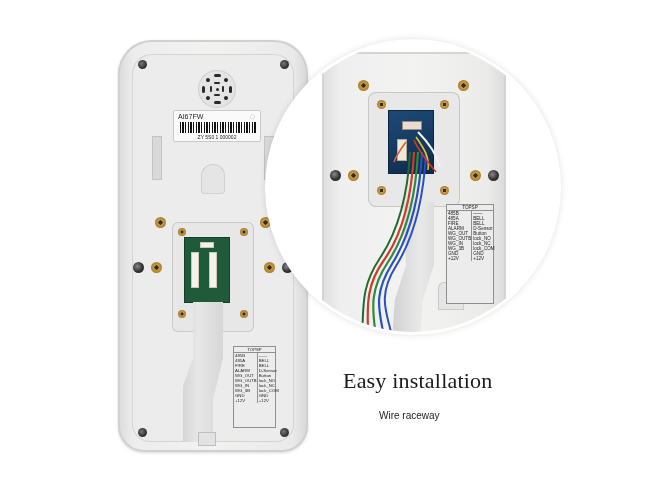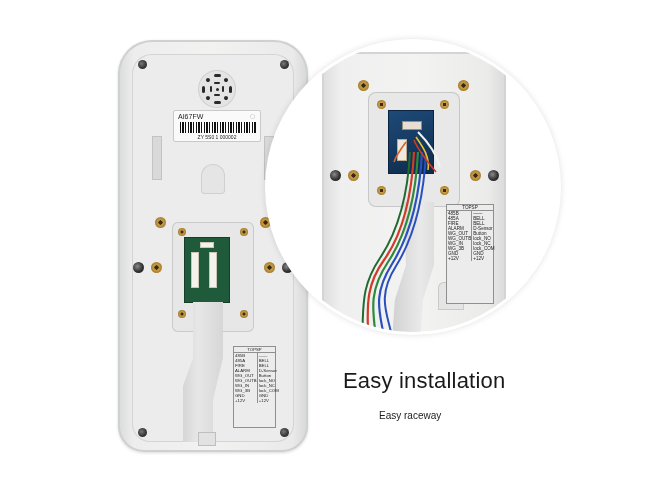--- a/index.html
+++ b/index.html
@@ -107,21 +107,21 @@
     position: absolute; left: 70px; top: 150px; width: 56px; height: 140px;
     background: linear-gradient(90deg, #d0d1d0, #e8e9e8 50%, #d3d4d3);
     clip-path: polygon(20% 0, 75% 0, 75% 45%, 55% 70%, 50% 100%, 0 100%, 5% 70%, 25% 45%);
   }
   .c-notch { position: absolute; left: 116px; top: 230px; width: 26px; height: 28px; border-radius: 6px 6px 0 0; background: #e4e5e4; box-shadow: inset 0 0 0 1px #c9cac9; }
   svg.wires { position: absolute; left: 0; top: 0; }
 
   
   .headline {
     position: absolute; left: 343px; top: 368px; width: 170px;
-    font-size: 22px; color: #1a1a1a; letter-spacing: 0.2px;
+    font-size: 22px; color: #1a1a1a; letter-spacing: 0.2px; font-family: Liberation Serif, serif;
   }
   .subline {
     position: absolute; left: 379px; top: 410px;
     font-size: 10px; color: #222;
   }
 </style>
 </head>
 <body>
 
 <div class="device">
@@ -278,13 +278,13 @@
     <path d="M158 110 C 156 152, 148 192, 128 224 S 120 272, 124 295" stroke="#2a4fbf" stroke-width="2" fill="none"></path>
     <path d="M142 110 C 140 150, 132 186, 112 216 S 96 266, 94 295" stroke="#1f6b2f" stroke-width="2" fill="none"></path>
     <path d="M150 90 C 160 100, 168 110, 172 125" stroke="#f2f2f2" stroke-width="2" fill="none"></path>
     <path d="M148 95 C 155 105, 162 115, 160 128" stroke="#e6c230" stroke-width="1.6" fill="none"></path>
     <path d="M146 98 C 150 108, 158 118, 168 130" stroke="#d23a2a" stroke-width="1.6" fill="none"></path>
     <path d="M138 100 C 132 108, 128 114, 126 120" stroke="#d8632a" stroke-width="1.6" fill="none"></path>
   </svg>
 </div>
 
 <div class="headline">Easy installation</div>
-<div class="subline">Easy raceway</div>
+<div class="subline">Wire raceway</div>
 
 </body></html>

